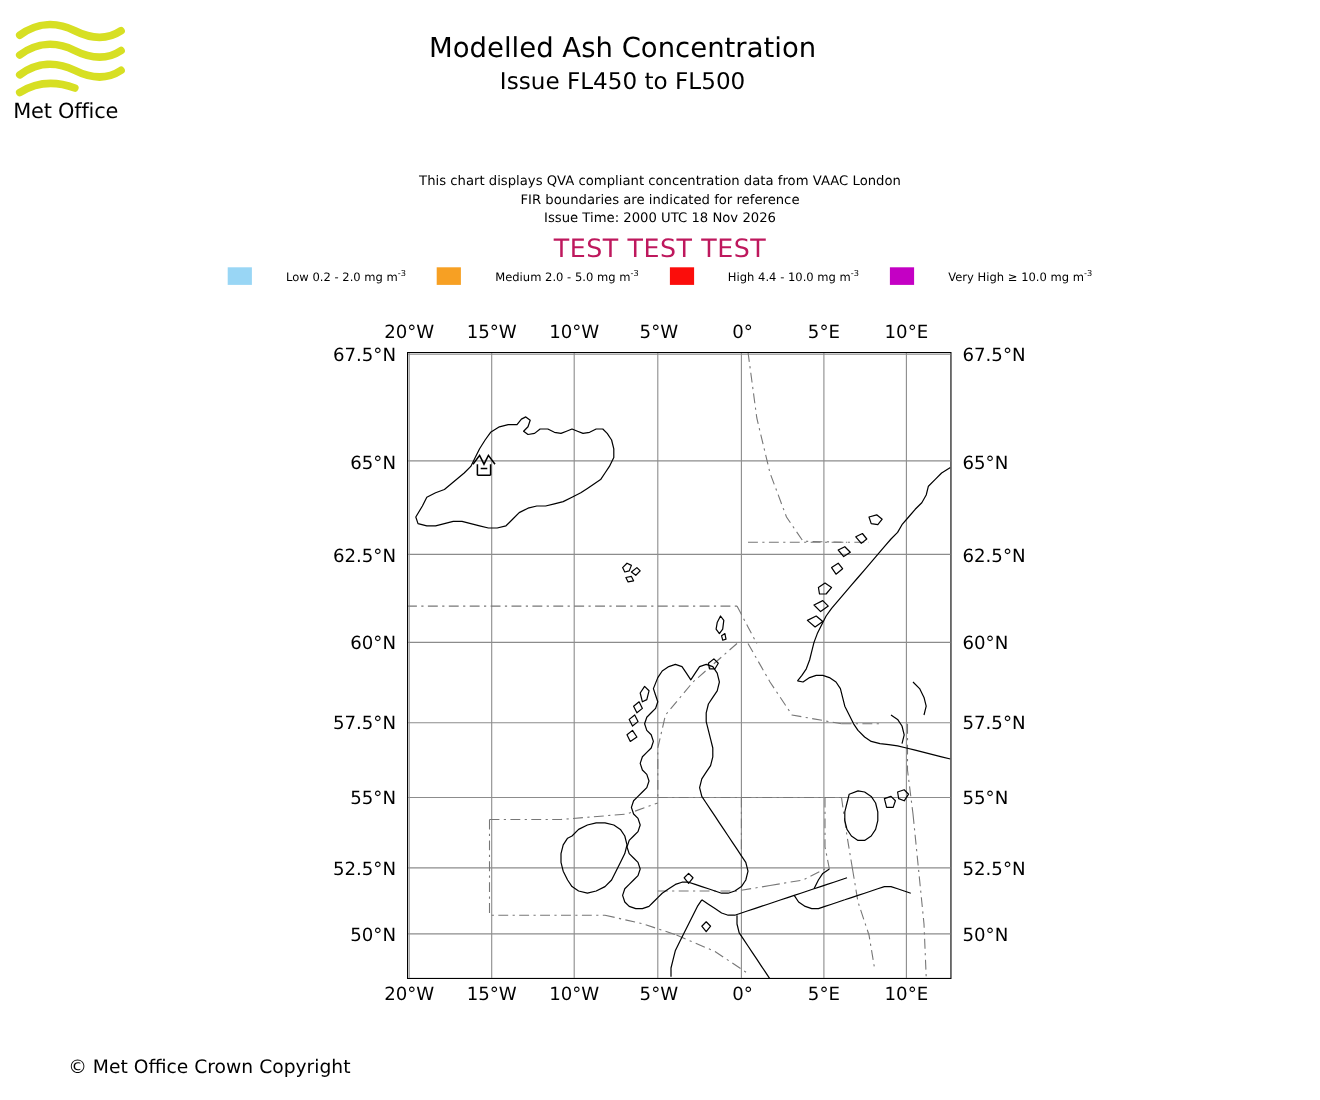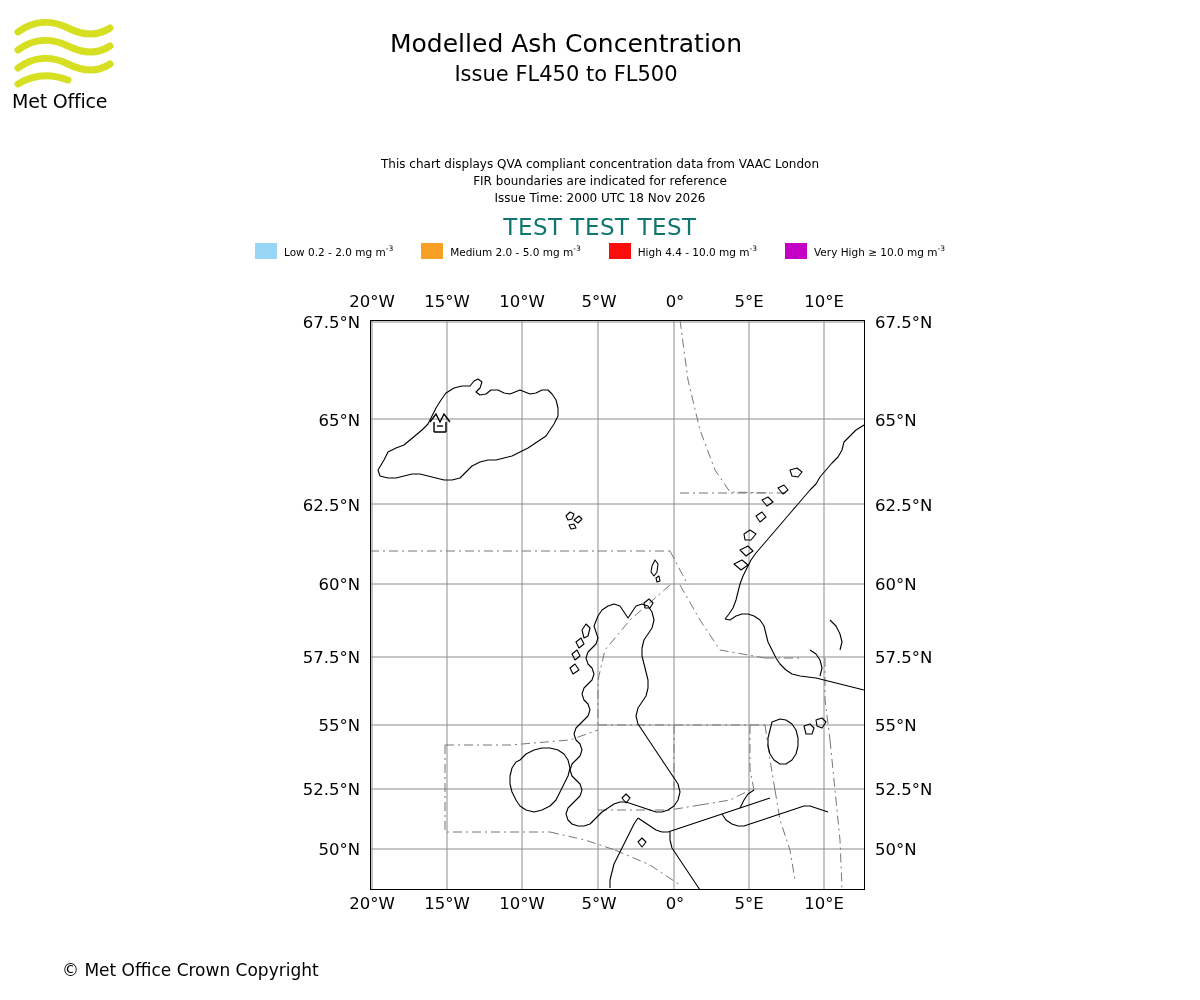--- a/index.html
+++ b/index.html
@@ -19,28 +19,28 @@
     font-family:"DejaVu Sans","Liberation Sans",sans-serif;
   }
   
   .title-block{position:absolute;left:0;top:28px;width:1132px;text-align:center;}
   .title-main{font-size:25px;line-height:32px;}
   .title-sub{font-size:21px;line-height:28px;}
   .note-block{position:absolute;left:0;top:156px;width:1200px;text-align:center;}
   .note{font-size:12px;line-height:17px;}
   .test-banner{
     position:absolute;left:0;top:214px;width:1200px;text-align:center;
-    color:#0f766e;font-size:23px;letter-spacing:0.5px;
+    color:#be185d;font-size:23px;letter-spacing:0.5px;
   }
   
   .legend{
     position:absolute;left:0;top:243px;width:1200px;
     display:flex;justify-content:center;align-items:center;
   }
-  .legend-item{display:flex;align-items:center;margin:0 14px;}
+  .legend-item{display:flex;align-items:center;margin:0 14px;gap:24px;}
   .legend-swatch{width:22px;height:16px;margin-right:7px;}
   .legend-label{font-size:10.5px;white-space:nowrap;}
   .sup{font-size:7.5px;vertical-align:super;}
   
   .map-wrap{position:absolute;left:370px;top:320px;width:495px;height:570px;}
   .map-frame{
     position:absolute;left:0;top:0;width:495px;height:570px;
     border:1px solid #000;box-sizing:border-box;background:#ffffff;
   }
   .map-svg{position:absolute;left:0;top:0;}

